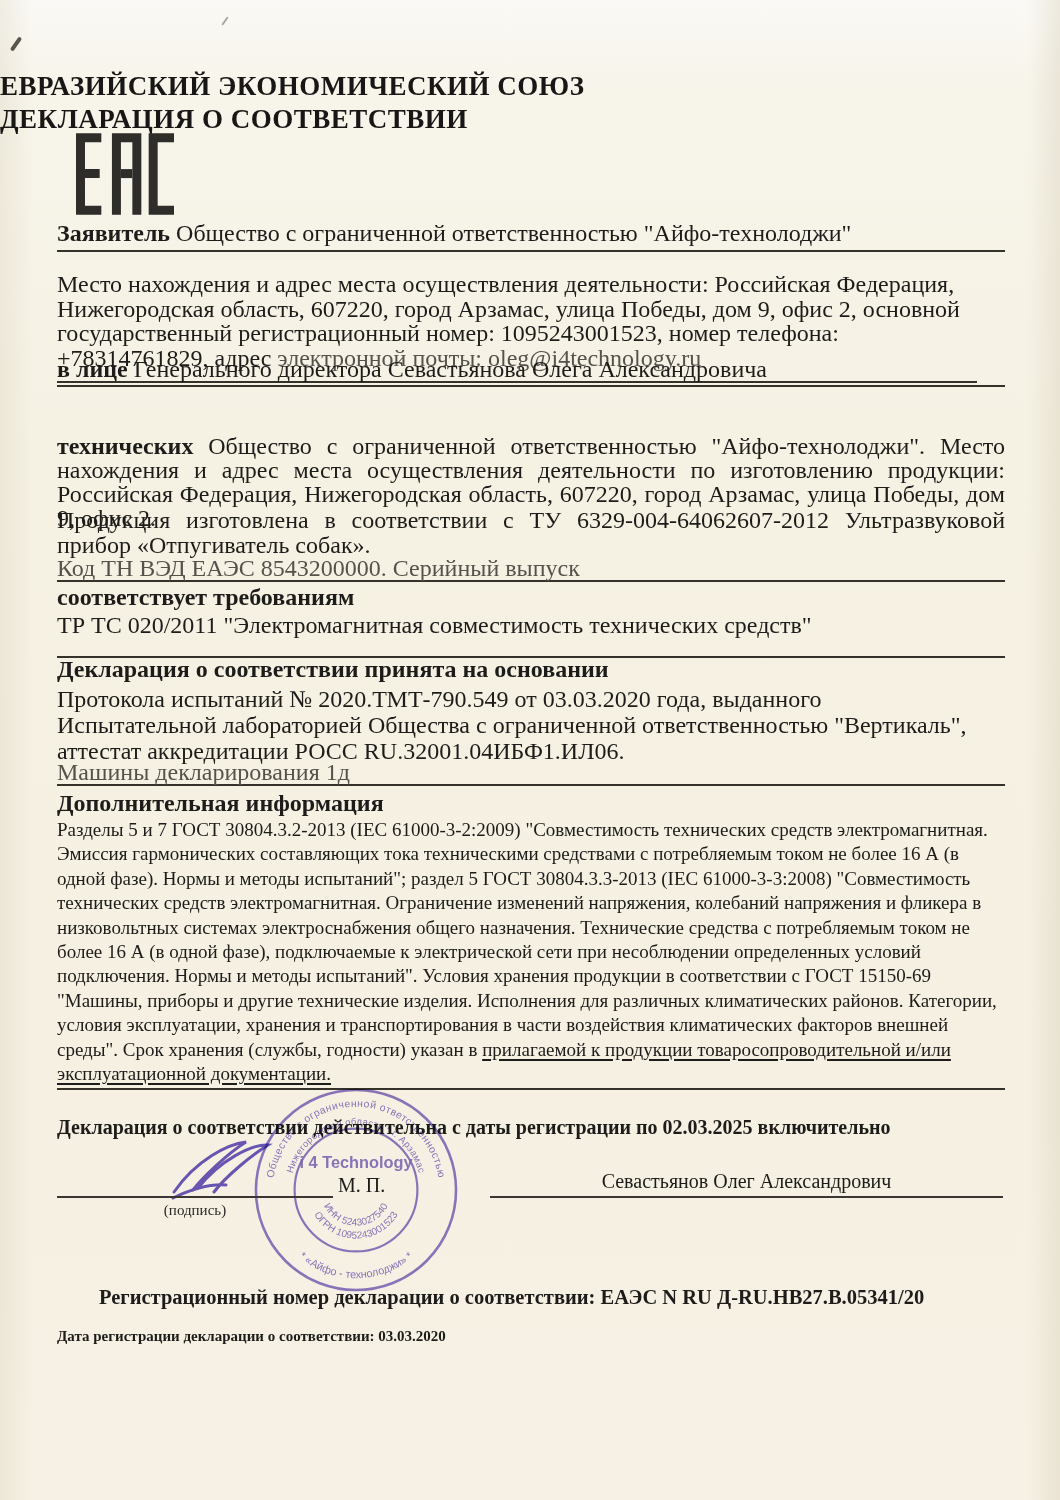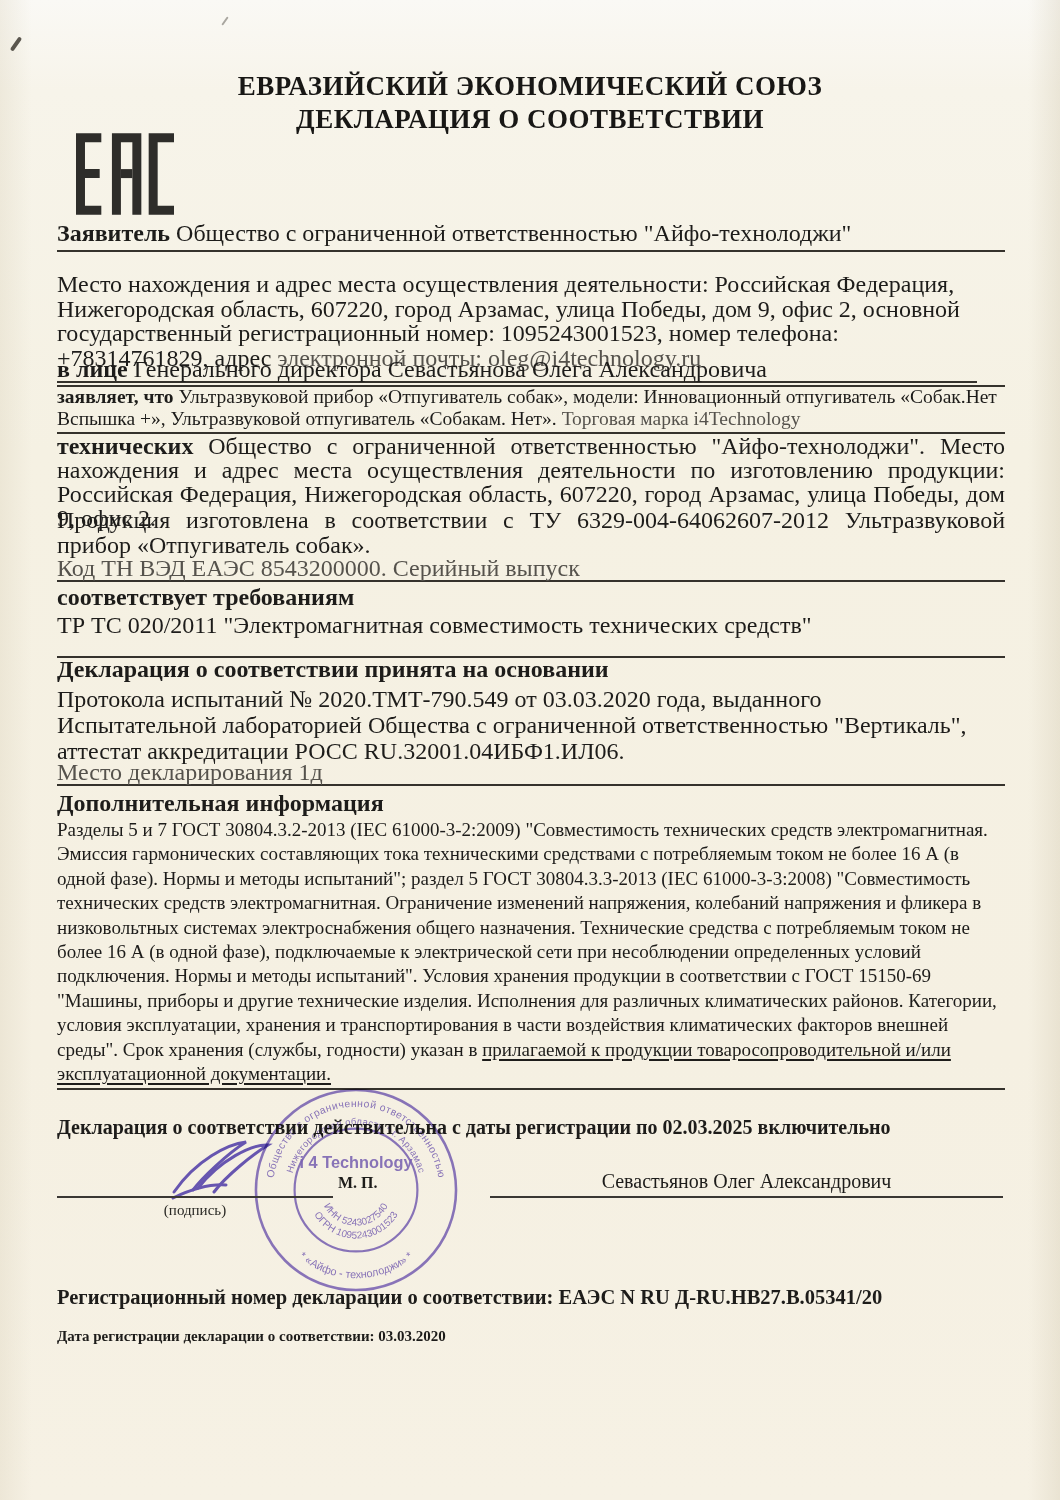--- a/index.html
+++ b/index.html
@@ -9,21 +9,21 @@
     width:1060px;height:1500px;
     margin:0 auto;
     background:
       linear-gradient(90deg, rgba(210,200,175,.25) 0%, rgba(255,255,255,0) 3%, rgba(255,255,255,0) 97%, rgba(205,195,170,.3) 100%),
       linear-gradient(180deg, #faf9f5 0%, #f7f4ea 6%, #f5f1e3 30%, #f5f0e2 70%, #f6f1e4 100%);
     font-family:"Liberation Serif","DejaVu Serif",serif;
     color:#1d1c1a;
     overflow:hidden;
   }
   .abs{position:absolute;}
-  .title{left:0;right:0;top:70px;text-align:center;font-weight:bold;font-size:27px;line-height:33px;letter-spacing:.5px;color:#181715;}
+  .title{left:0;right:0;top:70px;text-align:left;font-weight:bold;font-size:27px;line-height:33px;letter-spacing:.5px;color:#181715;}
   .col{left:57px;width:948px;}
   .rule{border-bottom:2px solid #35322c;}
   .b{font-weight:bold;}
   .faded{color:#55524c;}
   .body-txt{font-size:24px;line-height:26px;}
   .just{text-align:justify;}
   .underl{text-decoration:underline;text-underline-offset:3px;text-decoration-thickness:1.5px;}
   .caption{font-size:15px;color:#2a2925;text-align:center;}
   .scan-mark{position:absolute;background:#5a564e;border-radius:2px;transform:rotate(35deg);}
   svg text{font-family:"Liberation Sans","DejaVu Sans",sans-serif;}
@@ -59,25 +59,20 @@
   <div class="abs col body-txt rule" style="top:252px;width:920px;padding-bottom:11px;line-height:24.5px;margin-top:20px;">
     <span>Место нахождения и адрес места осуществления деятельности: Российская Федерация, Нижегородская область, 607220, город Арзамас, улица Победы, дом 9, офис 2, основной государственный регистрационный номер: 1095243001523, номер телефона: +78314761829, адрес</span>
     <span class="faded">электронной почты: oleg@i4technology.ru</span>
   </div>
 
   <div class="abs col body-txt rule" style="top:356px;padding-bottom:3px;">
     <span class="b">в лице</span>
     <span>Генерального директора Севастьянова Олега Александровича</span>
   </div>
 
-  <div class="abs col rule" style="top:386px;font-size:19.5px;line-height:22px;padding-bottom:2px;">
-    <span class="b">заявляет, что</span>
-    <span>Ультразвуковой прибор «Отпугиватель собак», модели: Инновационный отпугиватель «Собак.Нет Вспышка +», Ультразвуковой отпугиватель «Собакам. Нет».</span>
-    <span class="faded">Торговая марка i4Technology</span>
-  </div>
 
   <div class="abs col body-txt just" style="top:434px;line-height:24px;">
     <span class="b">технических</span>
     <span>Общество с ограниченной ответственностью "Айфо-технолоджи". Место нахождения и адрес места осуществления деятельности по изготовлению продукции: Российская Федерация, Нижегородская область, 607220, город Арзамас, улица Победы, дом 9, офис 2.</span>
   </div>
 
   <div class="abs col body-txt just" style="top:508px;line-height:25px;">
     <span>Продукция изготовлена в соответствии с ТУ 6329-004-64062607-2012  Ультразвуковой прибор «Отпугиватель собак».</span>
   </div>
 
@@ -85,21 +80,21 @@
     <span>Код ТН ВЭД ЕАЭС 8543200000. Серийный выпуск</span>
   </div>
 
   <div class="abs col body-txt b" style="top:584px;">соответствует требованиям</div>
   <div class="abs col body-txt rule" style="top:612px;padding-bottom:18px;">
     <span>ТР ТС 020/2011 "Электромагнитная совместимость технических средств"</span>
   </div>
 
   <div class="abs col body-txt b" style="top:656px;">Декларация о соответствии принята на основании</div>
   <div class="abs col body-txt" style="top:686px;width:910px;">Протокола испытаний № 2020.ТМТ-790.549 от 03.03.2020 года, выданного Испытательной лабораторией Общества с ограниченной ответственностью "Вертикаль", аттестат аккредитации РОСС RU.32001.04ИБФ1.ИЛ06.</div>
-  <div class="abs col body-txt rule faded" style="top:762px;padding-bottom:2px;line-height:20px;">Место декларирования 1д</div>
+  <div class="abs col body-txt rule faded" style="top:762px;padding-bottom:2px;line-height:20px;">Машины декларирования 1д</div>
 
   <div class="abs col body-txt b" style="top:790px;">Дополнительная информация</div>
   <div class="abs col rule" style="top:818px;font-size:19px;line-height:24.4px;padding-bottom:2px;">
     <span>Разделы 5 и 7 ГОСТ 30804.3.2-2013 (IEC 61000-3-2:2009) "Совместимость технических средств электромагнитная. Эмиссия гармонических составляющих тока техническими средствами с потребляемым током не более 16 А (в одной фазе). Нормы и методы испытаний"; раздел 5 ГОСТ 30804.3.3-2013 (IEC 61000-3-3:2008) "Совместимость технических средств электромагнитная. Ограничение изменений напряжения, колебаний напряжения и фликера в низковольтных системах электроснабжения общего назначения. Технические средства с потребляемым током не более 16 А (в одной фазе), подключаемые к электрической сети при несоблюдении определенных условий подключения. Нормы и методы испытаний". Условия хранения продукции в соответствии с ГОСТ 15150-69 "Машины, приборы и другие технические изделия. Исполнения для различных климатических районов. Категории, условия эксплуатации, хранения и транспортирования в части воздействия климатических факторов внешней среды". Срок хранения (службы, годности) указан в </span><span class="underl">прилагаемой к продукции товаросопроводительной и/или эксплуатационной документации.</span>
   </div>
 
   <div class="abs col b" style="top:1116px;font-size:20px;">Декларация о соответствии  действительна с даты регистрации по 02.03.2025 включительно</div>
 
   <svg class="abs" style="left:168px;top:1138px;mix-blend-mode:multiply;" width="145" height="66" viewBox="0 0 145 66">
     <g fill="none" stroke="#5b49c0" stroke-width="3" stroke-linecap="round" opacity=".9">
@@ -134,24 +129,24 @@
       <text x="105" y="83" text-anchor="middle" font-size="16.5" font-weight="bold">i 4 Technology</text>
       <text font-size="10">
         <textPath href="#arcInn" startOffset="50%" text-anchor="middle">ИНН 5243027540</textPath>
       </text>
       <text font-size="10">
         <textPath href="#arcOgrn" startOffset="50%" text-anchor="middle">ОГРН 1095243001523</textPath>
       </text>
     </g>
   </svg>
 
-  <div class="abs" style="left:338px;top:1174px;font-size:16px;font-weight:bold;">М. П.</div>
+  <div class="abs" style="left:338px;top:1174px;font-size:20px;">М. П.</div>
 
   <div class="abs" style="left:57px;top:1196px;width:276px;border-top:2px solid #3a3733;"></div>
   <div class="abs caption" style="left:57px;top:1202px;width:276px;">(подпись)</div>
 
   <div class="abs" style="left:490px;top:1170px;width:513px;text-align:center;font-size:20px;">Севастьянов Олег Александрович</div>
   <div class="abs" style="left:490px;top:1196px;width:513px;border-top:2px solid #3a3733;"></div>
 
-  <div class="abs col b" style="top:1286px;font-size:20.5px;">Регистрационный номер декларации о соответствии: ЕАЭС N RU Д-RU.НВ27.В.05341/20</div>
+  <div class="abs col b" style="top:1286px;font-size:20.5px;margin-left:42px;">Регистрационный номер декларации о соответствии: ЕАЭС N RU Д-RU.НВ27.В.05341/20</div>
   <div class="abs col b" style="top:1328px;font-size:15px;">Дата регистрации декларации о соответствии: 03.03.2020</div>
 
 </div>
 
 </body></html>

